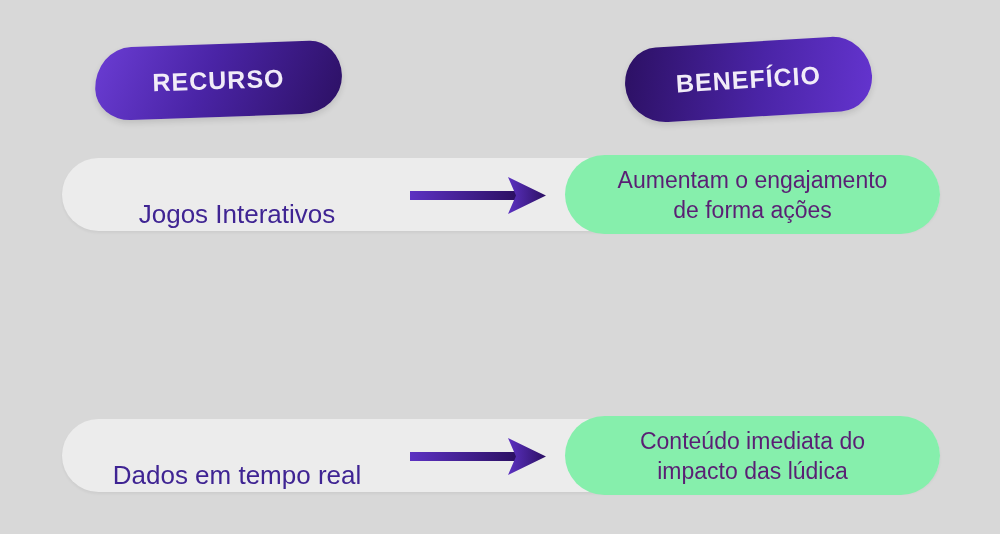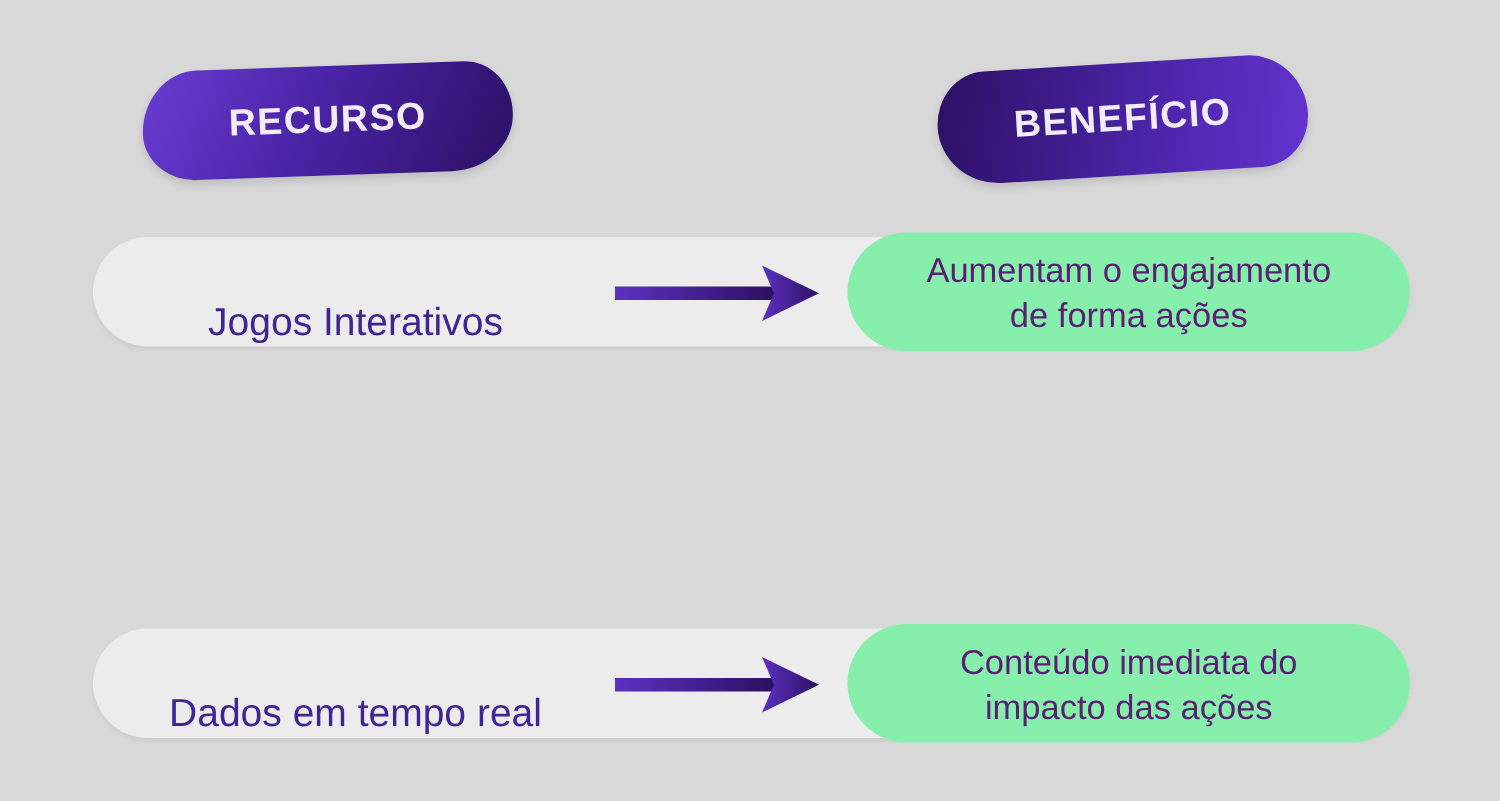--- a/index.html
+++ b/index.html
@@ -123,17 +123,17 @@
 
   <div class="row" style="top:416px">
     <div class="row-track"></div>
     <div class="row-label">Dados em tempo real</div>
     <svg class="row-arrow" viewBox="0 0 140 44">
       <rect x="2" y="18" width="106" height="9" fill="url(#arrowGrad)"></rect>
       <polygon points="100,4 138,22.5 100,41 108,22.5" fill="url(#arrowGrad)"></polygon>
     </svg>
     <div class="benefit-pill">
       <span>Conteúdo imediata do</span>
-      <span>impacto das ações</span>
+      <span>impacto das lúdica</span>
     </div>
   </div>
 
 </div>
 
 </body></html>

